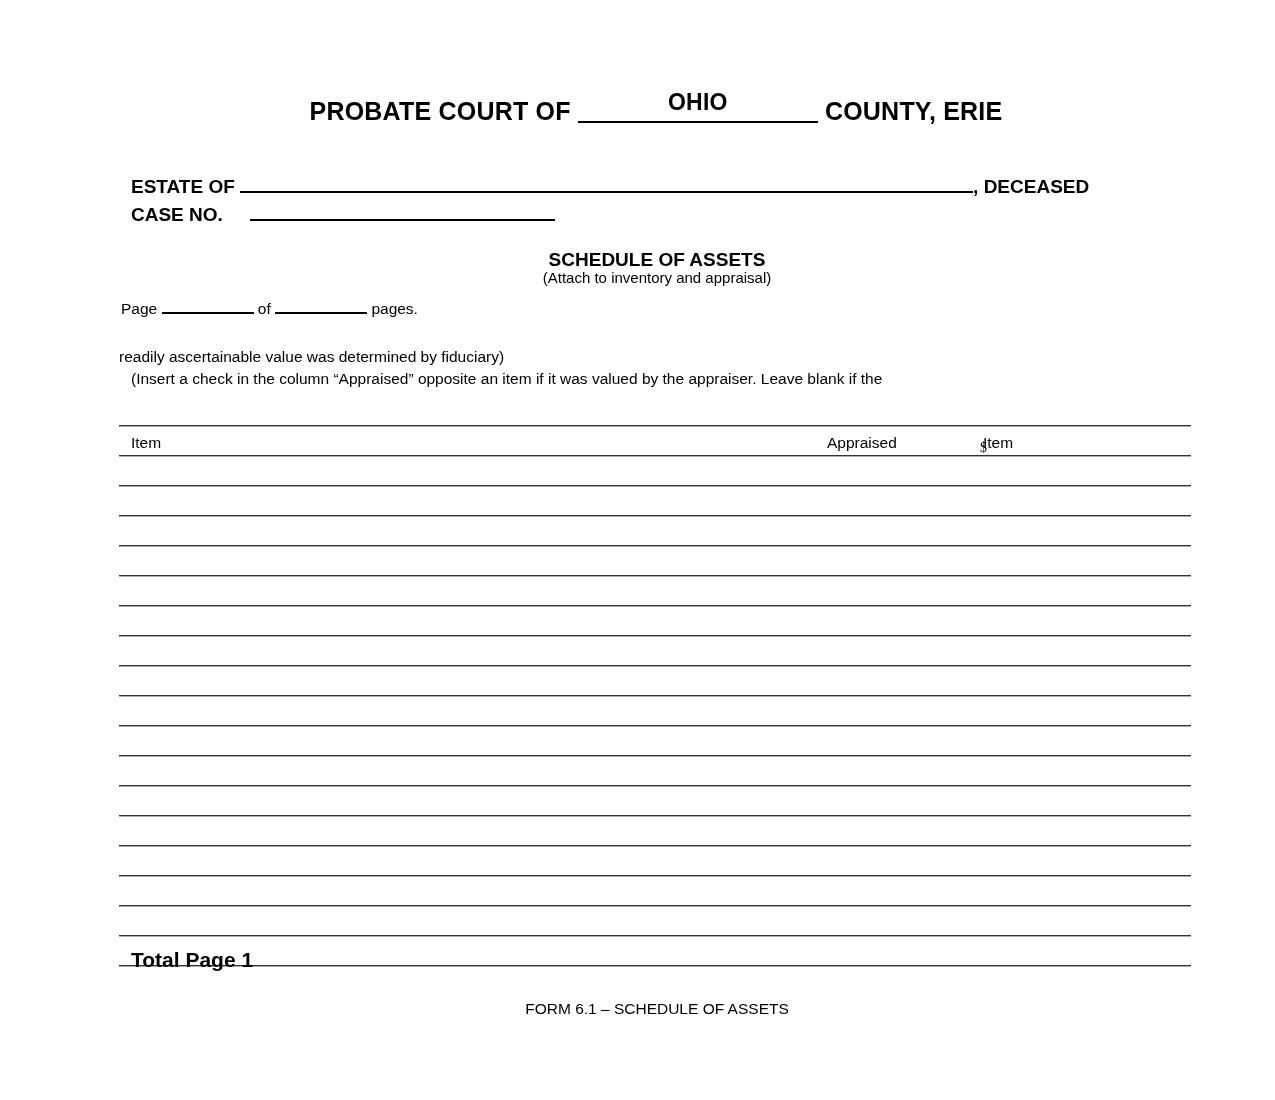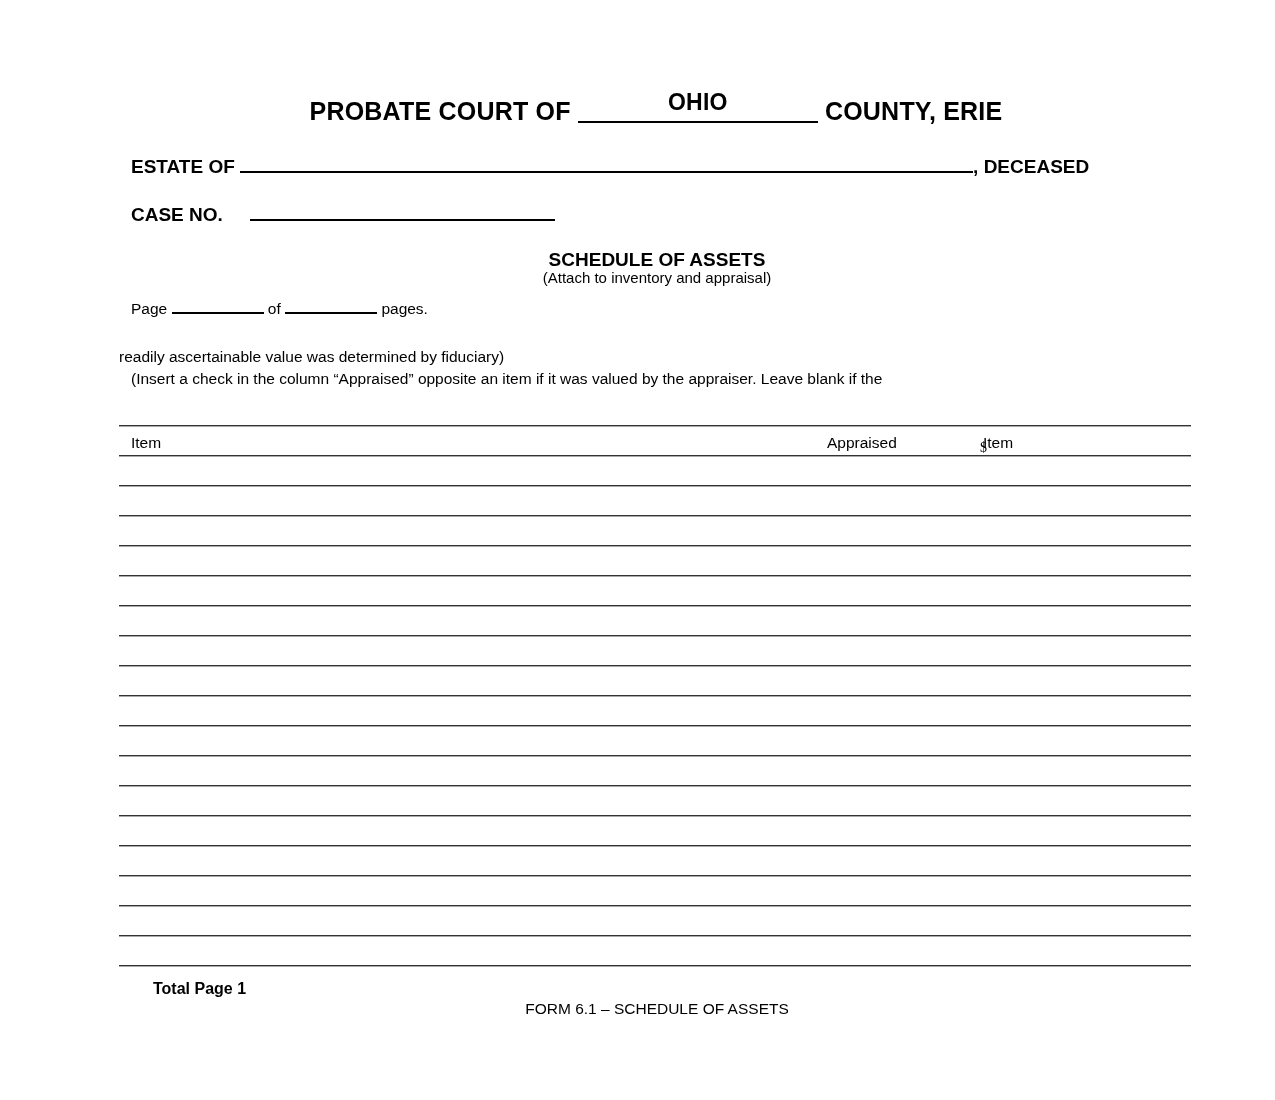--- a/index.html
+++ b/index.html
@@ -23,34 +23,34 @@
 <body>
 
 <div>
 
   <div class="abs title">
     <span>PROBATE COURT OF</span>
     <span class="blank"><span>OHIO</span></span>
     <span>COUNTY, ERIE</span>
   </div>
 
-  <div class="abs row-label" style="top:156px; left:131px;">
+  <div class="abs row-label" style="top:176px; left:131px;">
     <span>ESTATE OF</span>
     <span class="uline" style="width:733px;"><span></span></span><span>, DECEASED</span>
   </div>
 
   <div class="abs row-label" style="top:204px; left:131px;">
     <span>CASE NO.</span>
     <span class="uline" style="width:305px; margin-left:22px;"><span></span></span>
   </div>
 
   <div class="abs sub-title">SCHEDULE OF ASSETS</div>
   <div class="abs sub-note">(Attach to inventory and appraisal)</div>
 
-  <div class="abs text15" style="top:300px; left:131px;">
+  <div class="abs text15" style="top:300px; left:121px;">
     <span>Page</span>
     <span class="uline" style="width:92px; height:12px;"><span></span></span>
     <span>of</span>
     <span class="uline" style="width:92px; height:12px;"><span></span></span>
     <span>pages.</span>
   </div>
 
   <div class="abs text15" style="top:340px; left:131px;margin-top:30px;">(Insert a check in the column “Appraised” opposite an item if it was valued by the appraiser. Leave blank if the</div>
   <div class="abs text15" style="top:348px; left:119px;">readily ascertainable value was determined by fiduciary)</div>
 
@@ -93,16 +93,16 @@
       <div class="abs" style="left: 119px; width: 1072px; height: 29px; top: 876px;"></div>
       <div class="line" style="top: 905px;"></div>
       <div class="abs" style="left: 119px; width: 1072px; height: 29px; top: 906px;"></div>
       <div class="line" style="top: 935px;"></div>
       <div class="abs" style="left: 119px; width: 1072px; height: 29px; top: 936px;"></div>
       <div class="line" style="top: 965px;"></div>
     </div>
 
   <div class="abs dollar" style="top:440px; left:980px;">$</div>
 
-  <div class="abs" style="top:980px; left:131px; font-size:16px; font-weight:bold;margin-left:22px;">Total Page 1</div>
+  <div class="abs" style="top:948px; left:131px; font-size:21px; font-weight:bold;">Total Page 1</div>
 
   <div class="abs footer">FORM 6.1 – SCHEDULE OF ASSETS</div>
 </div>
 
 </body></html>

